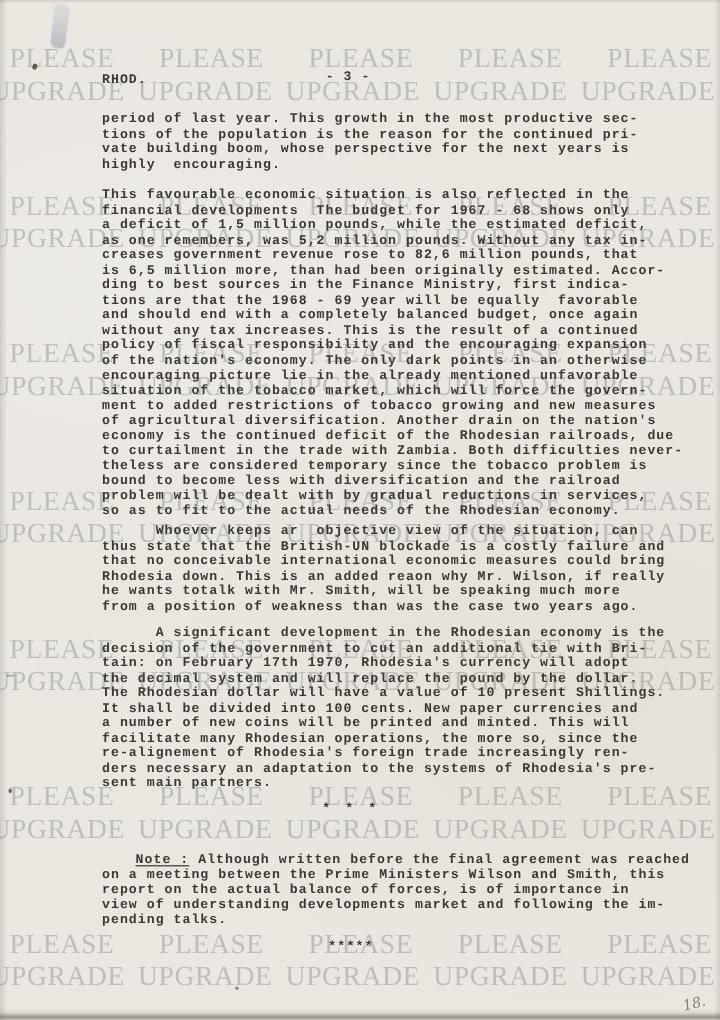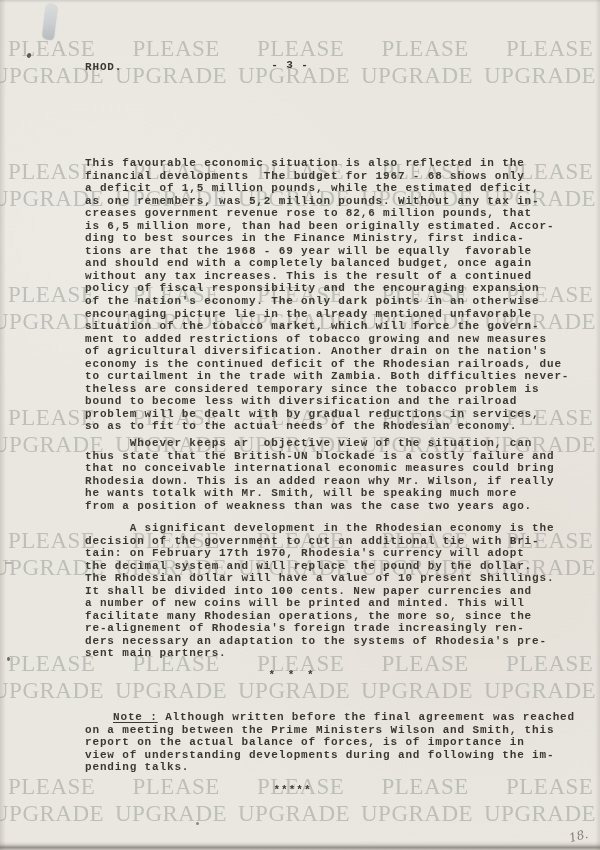--- a/index.html
+++ b/index.html
@@ -150,20 +150,24 @@
       <span class="wm-word" style="left: 381.5px; top: 774px;">PLEASE</span>
       <span class="wm-word" style="left: 361px; top: 801px;">UPGRADE</span>
       <span class="wm-word" style="left: 506px; top: 774px;">PLEASE</span>
       <span class="wm-word" style="left: 484px; top: 801px;">UPGRADE</span>
     </div>
 
   <div class="layer-content">
     <div class="typew header-left">RHOD.</div>
     <div class="typew page-number">- 3 -</div>
 
+    <div class="typew para p1">period of last year. This growth in the most productive sec-
+tions of the population is the reason for the continued pri-
+vate building boom, whose perspective for the next years is
+highly  encouraging.</div>
     <div class="typew para p2">This favourable economic situation is also reflected in the
 financial developments  The budget for 1967 - 68 shows only
 a deficit of 1,5 million pounds, while the estimated deficit,
 as one remembers, was 5,2 million pounds. Without any tax in-
 creases government revenue rose to 82,6 million pounds, that
 is 6,5 million more, than had been originally estimated. Accor-
 ding to best sources in the Finance Ministry, first indica-
 tions are that the 1968 - 69 year will be equally  favorable
 and should end with a completely balanced budget, once again
 without any tax increases. This is the result of a continued
@@ -195,21 +199,21 @@
 facilitate many Rhodesian operations, the more so, since the
 re-alignement of Rhodesia's foreign trade increasingly ren-
 ders necessary an adaptation to the systems of Rhodesia's pre-
 sent main partners.</div>
 
     <div class="typew sep1">* * *</div>
 
     <div class="typew note"><span class="note-label">Note :</span><span> Although written before the final agreement was reached
 on a meeting between the Prime Ministers Wilson and Smith, this
 report on the actual balance of forces, is of importance in
-view of understanding developments during and following the im-
+view of understanding developments market and following the im-
 pending talks.</span></div>
 
     <div class="typew sep2">*****</div>
   </div>
 
   <div class="pen-mark"></div>
   <div class="ink-speck"></div>
   <div class="speck-a"></div>
   <div class="speck-b"></div>
   <div class="speck-c"></div>

